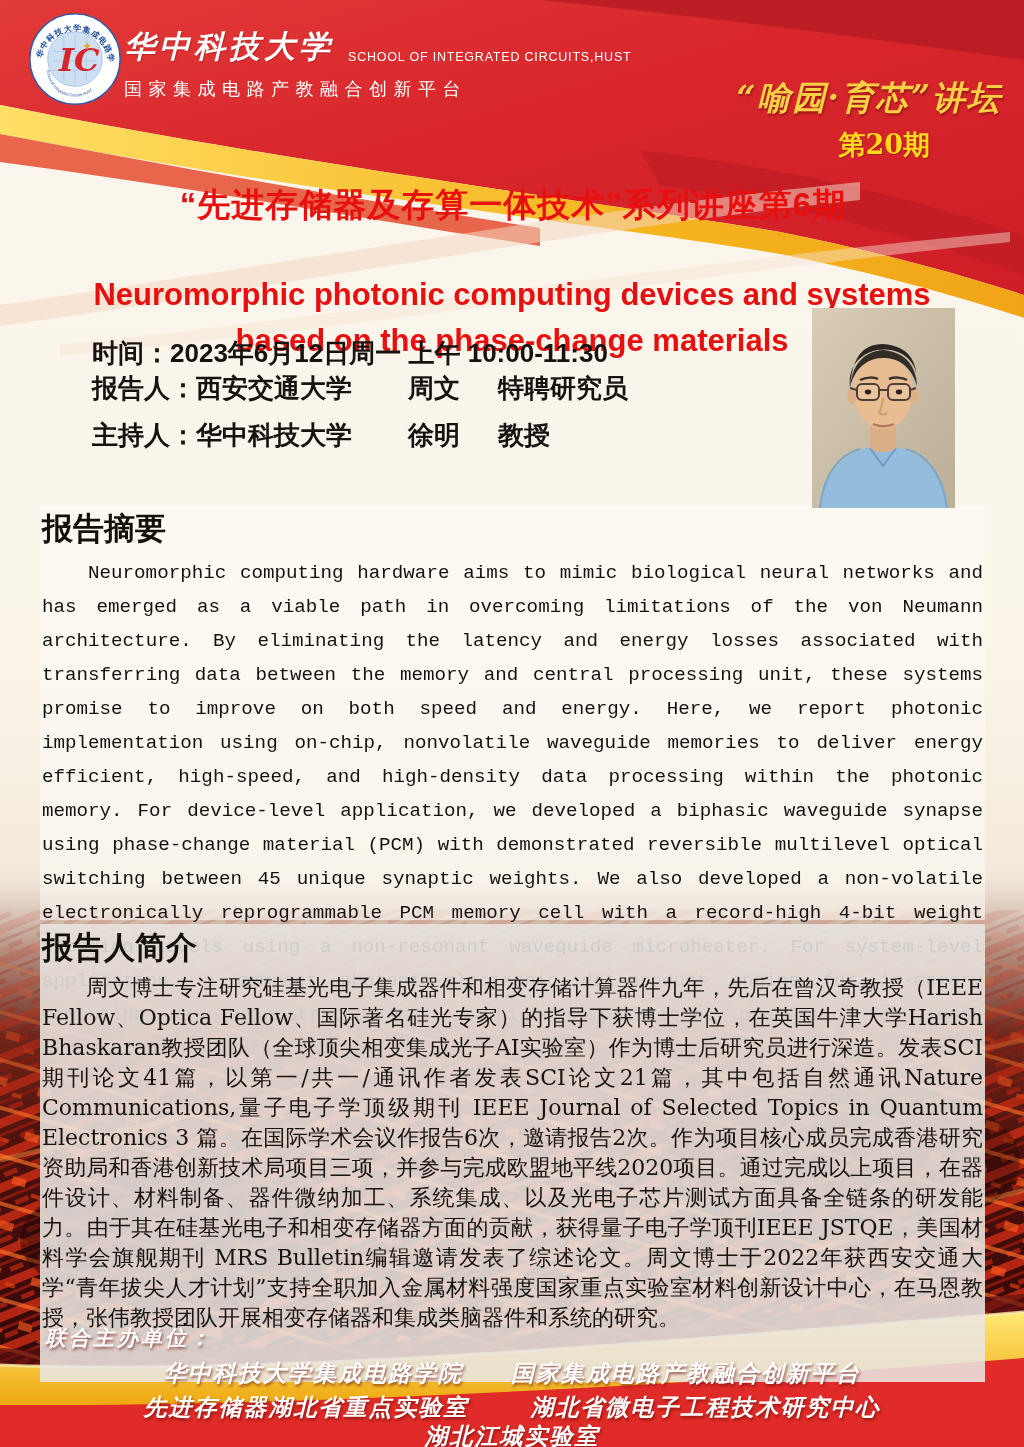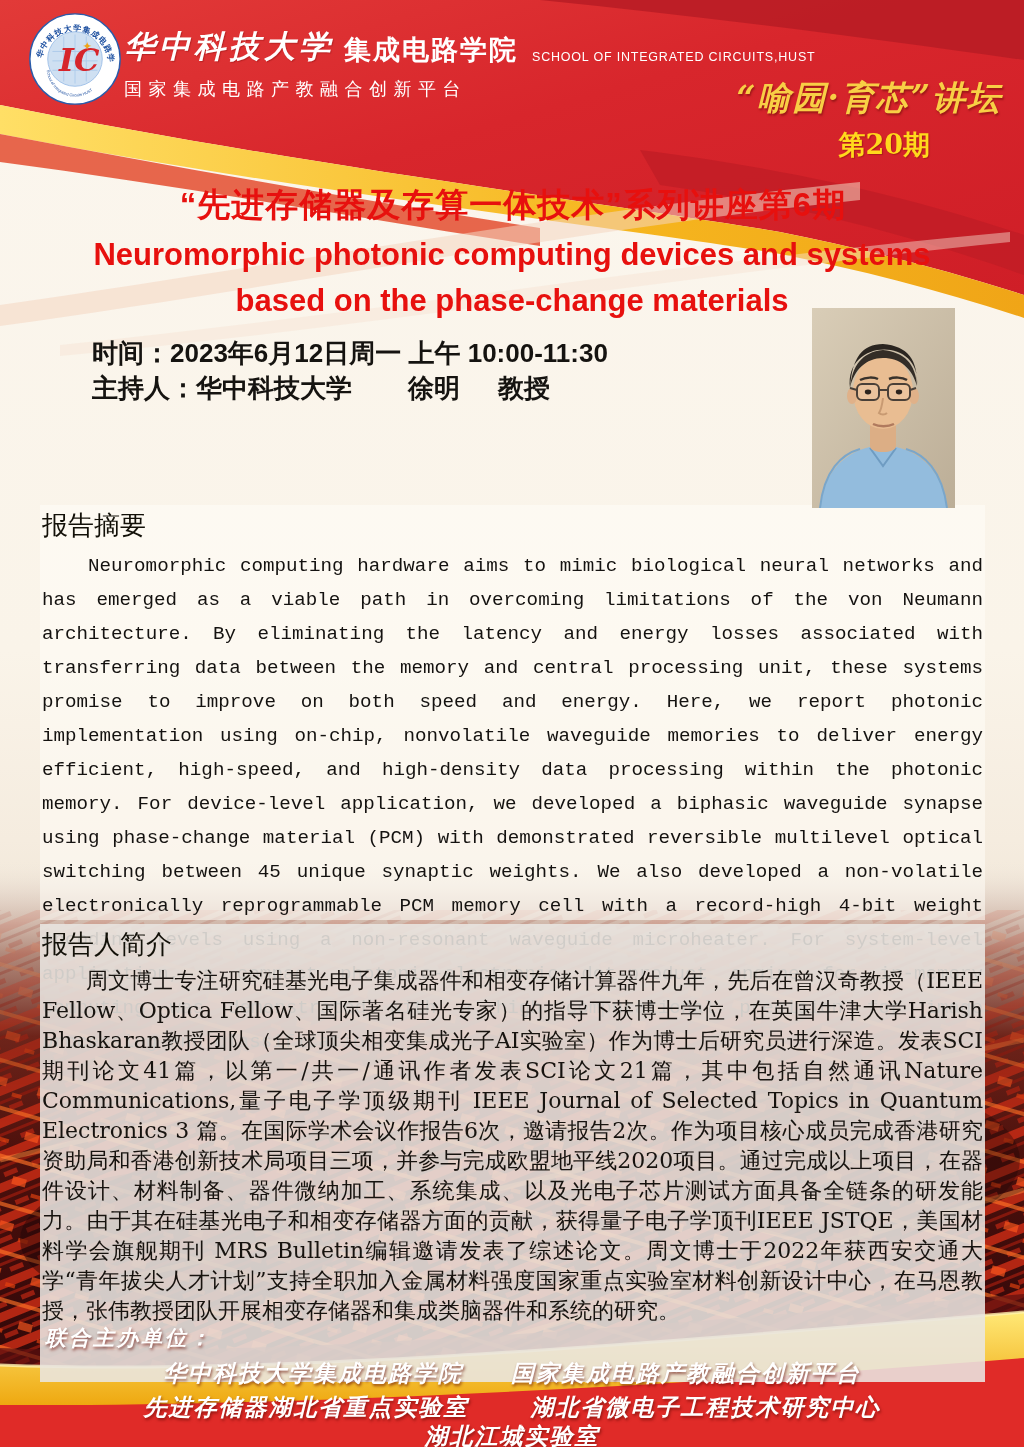--- a/index.html
+++ b/index.html
@@ -13,30 +13,30 @@
   
   .brand-row{display:flex;align-items:flex-end;white-space:nowrap;}
   .brand-callig{font-family:"DejaVu Serif",serif;font-style:italic;font-weight:bold;font-size:31px;color:#ffffff;letter-spacing:4px;text-shadow:1px 1px 1px rgba(120,10,10,.35);}
   .brand-bold{font-size:27px;font-weight:bold;color:#ffffff;letter-spacing:2px;margin-left:10px;}
   .brand-en{font-size:12.5px;color:#ffffff;letter-spacing:.8px;margin-left:14px;margin-bottom:4px;text-align:center;}
   .platform{font-size:18px;color:#ffffff;letter-spacing:6.5px;margin-top:9px;white-space:nowrap;}
   .forum{font-family:"DejaVu Serif",serif;font-style:italic;font-weight:bold;font-size:33px;color:#f8cf45;letter-spacing:2px;text-shadow:1px 2px 2px rgba(110,15,8,.55);white-space:nowrap;}
   .issue{font-family:"DejaVu Serif",serif;font-weight:bold;font-size:27px;color:#ffd91c;text-shadow:1px 1px 1px rgba(110,15,8,.4);}
   
   .cn-title{width:100%;text-align:center;font-size:33px;font-weight:bold;color:#e7100e;letter-spacing:1px;white-space:nowrap;}
-  .en-title{width:100%;text-align:center;font-size:31px;font-weight:bold;color:#e7100e;}
+  .en-title{width:100%;text-align:center;font-size:31px;font-weight:bold;color:#e7100e;margin-top:40px;}
   
   .info-row{font-size:26px;font-weight:bold;color:#151310;white-space:nowrap;}
   .aff{display:inline-block;min-width:212px;}
   .pname{display:inline-block;min-width:90px;}
   
   .panel{box-sizing:border-box;}
   .abstract-panel{left:40px;top:505px;width:945px;height:415px;background:rgba(255,253,248,.55);}
   .bio-panel{left:40px;top:924px;width:945px;height:458px;background:rgba(233,230,225,.88);}
-  .sec-head{font-size:26px;font-weight:normal;color:#121008;padding:3px 0 0 2px;}
+  .sec-head{font-size:31px;font-weight:bold;color:#121008;padding:3px 0 0 2px;}
   .abstract-text{font-family:Liberation Mono, monospace;font-size:19.2px;line-height:34px;text-align:justify;color:#141210;text-indent:4ch;margin:6px 2px 0 2px;}
   .bio-text{font-family:"DejaVu Serif",serif;font-size:22px;line-height:30px;text-align:justify;color:#17130f;text-indent:2em;margin:4px 2px 0 2px;}
   
   .forg{font-family:"DejaVu Serif",serif;font-style:italic;font-weight:bold;color:#ffffff;text-shadow:1px 2px 3px rgba(100,10,5,.65);white-space:nowrap;text-align:right;}
   .f-label{left:45px;top:1324px;font-size:21px;letter-spacing:3px;}
   .frow{left:0;width:100%;display:flex;justify-content:center;font-size:23px;letter-spacing:2px;}
   .frow1{top:1358px;gap:48px;}
   .frow2{top:1392px;gap:62px;}
   .frow3{top:1421px;}
 </style>
@@ -136,36 +136,38 @@
   <g stroke="#aac9ea" stroke-width="1" opacity="0.9">
     <path d="M26,42 H74 M26,52 H74 M26,62 H74 M38,26 V74 M50,24 V76 M62,26 V74"></path>
   </g>
   <text x="33" y="63" font-size="34" font-weight="bold" font-style="italic" font-family="DejaVu Serif, serif" fill="#d6252b">IC</text>
   <text x="58" y="40" font-size="12" fill="#f0a517">✦</text>
 </svg>
 
 <div class="abs" style="left:124px;top:26px;z-index:3;">
   <div class="brand-row">
     <span class="brand-callig">华中科技大学</span>
-    <span class="brand-bold">集成电路学院</span>
     <span class="brand-en">SCHOOL OF INTEGRATED CIRCUITS,HUST</span>
   </div>
   <div class="platform">国家集成电路产教融合创新平台</div>
 </div>
 
 <div class="abs forum" style="right:22px;top:76px;z-index:3;">“喻园·育芯”讲坛</div>
 <div class="abs issue" style="right:94px;top:127px;z-index:3;">第20期</div>
 
 <div class="abs cn-title" style="left:1px;top:183px;z-index:3;">“先进存储器及存算一体技术”系列讲座第6期</div>
 <div class="abs en-title" style="left:0;top:237px;z-index:3;">Neuromorphic photonic computing devices and systems</div>
 <div class="abs en-title" style="left:0;top:283px;z-index:3;">based on the phase-change materials</div>
 
 <div class="abs" style="left:92px;top:336px;z-index:3;">
   <div class="info-row" style="">
     <span>时间：</span><span>2023年6月12日周一 上午 10:00-11:30</span>
+  </div>
+  <div class="info-row" style="margin-bottom:12px;">
+    <span>报告人：</span><span class="aff">西安交通大学</span><span class="pname">周文</span><span>特聘研究员</span>
   </div>
   <div class="info-row">
     <span>主持人：</span><span class="aff">华中科技大学</span><span class="pname">徐明</span><span>教授</span>
   </div>
 </div>
 
 <svg class="abs" style="left:812px;top:308px;z-index:3;" width="143" height="200" viewBox="0 0 143 200">
   <defs>
     <linearGradient id="photoBg" x1="0" y1="0" x2="1" y2="1">
       <stop offset="0" stop-color="#d9cdb7"></stop>

